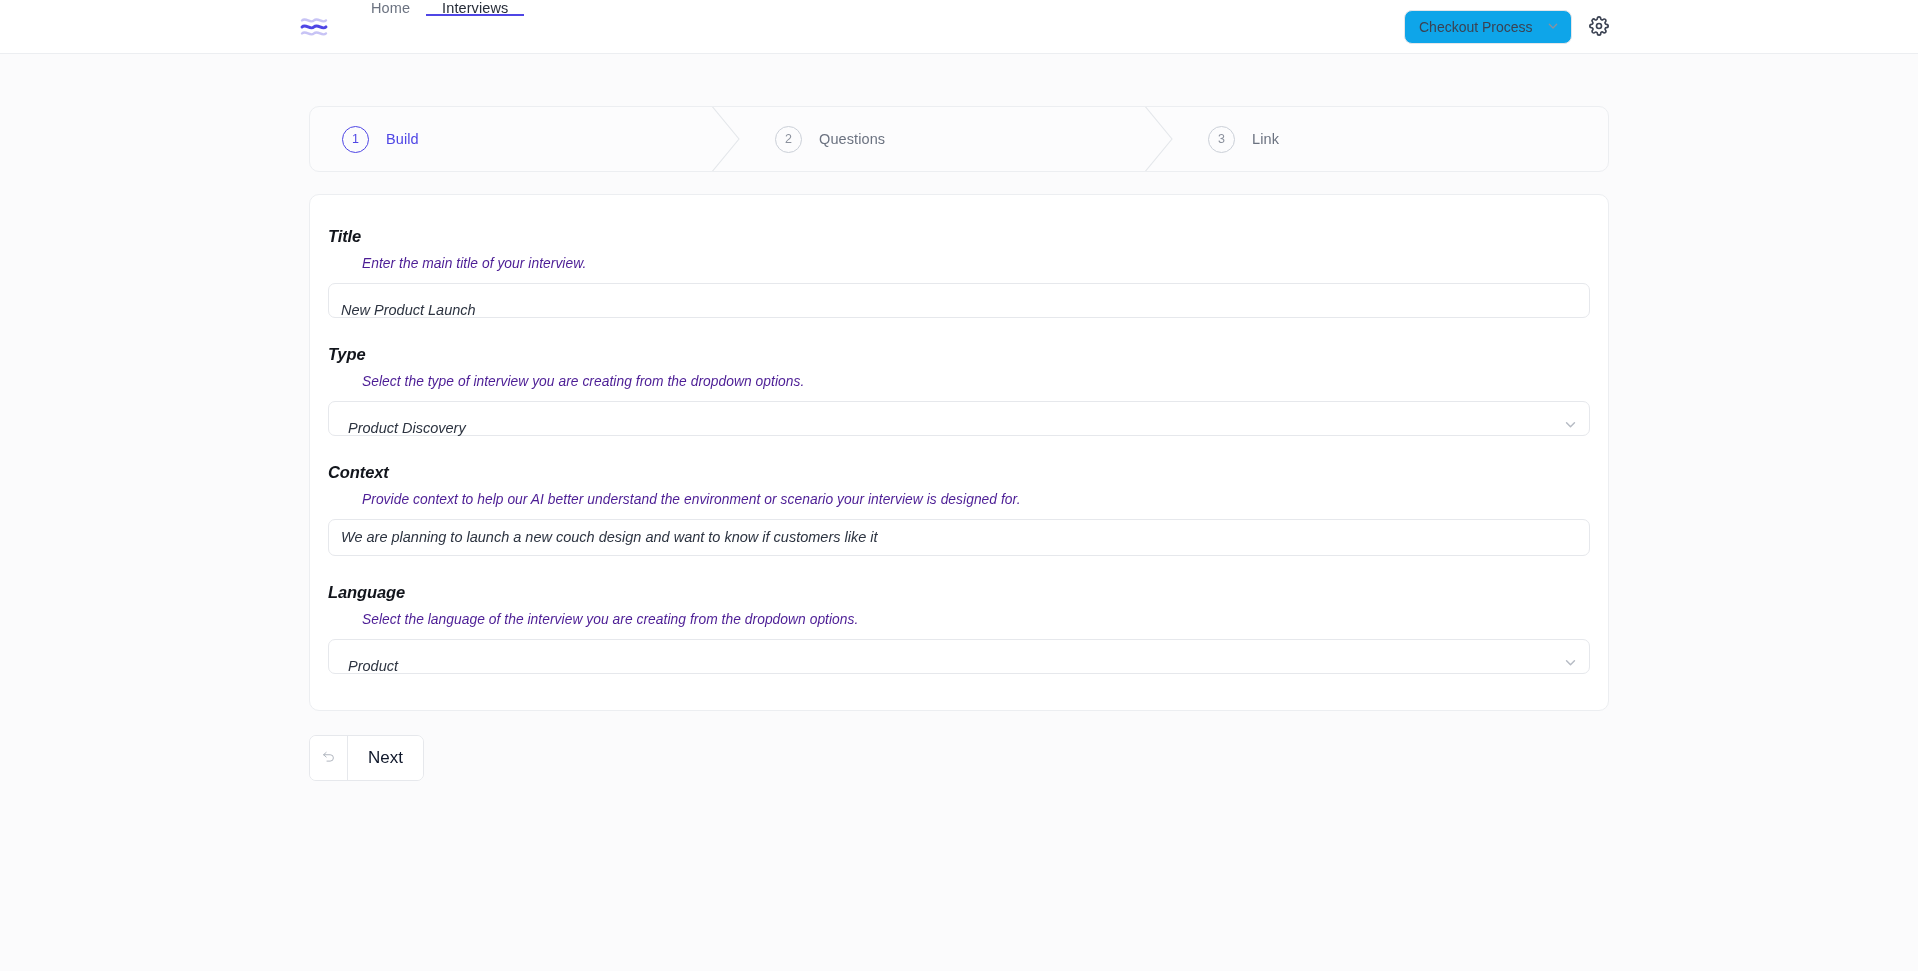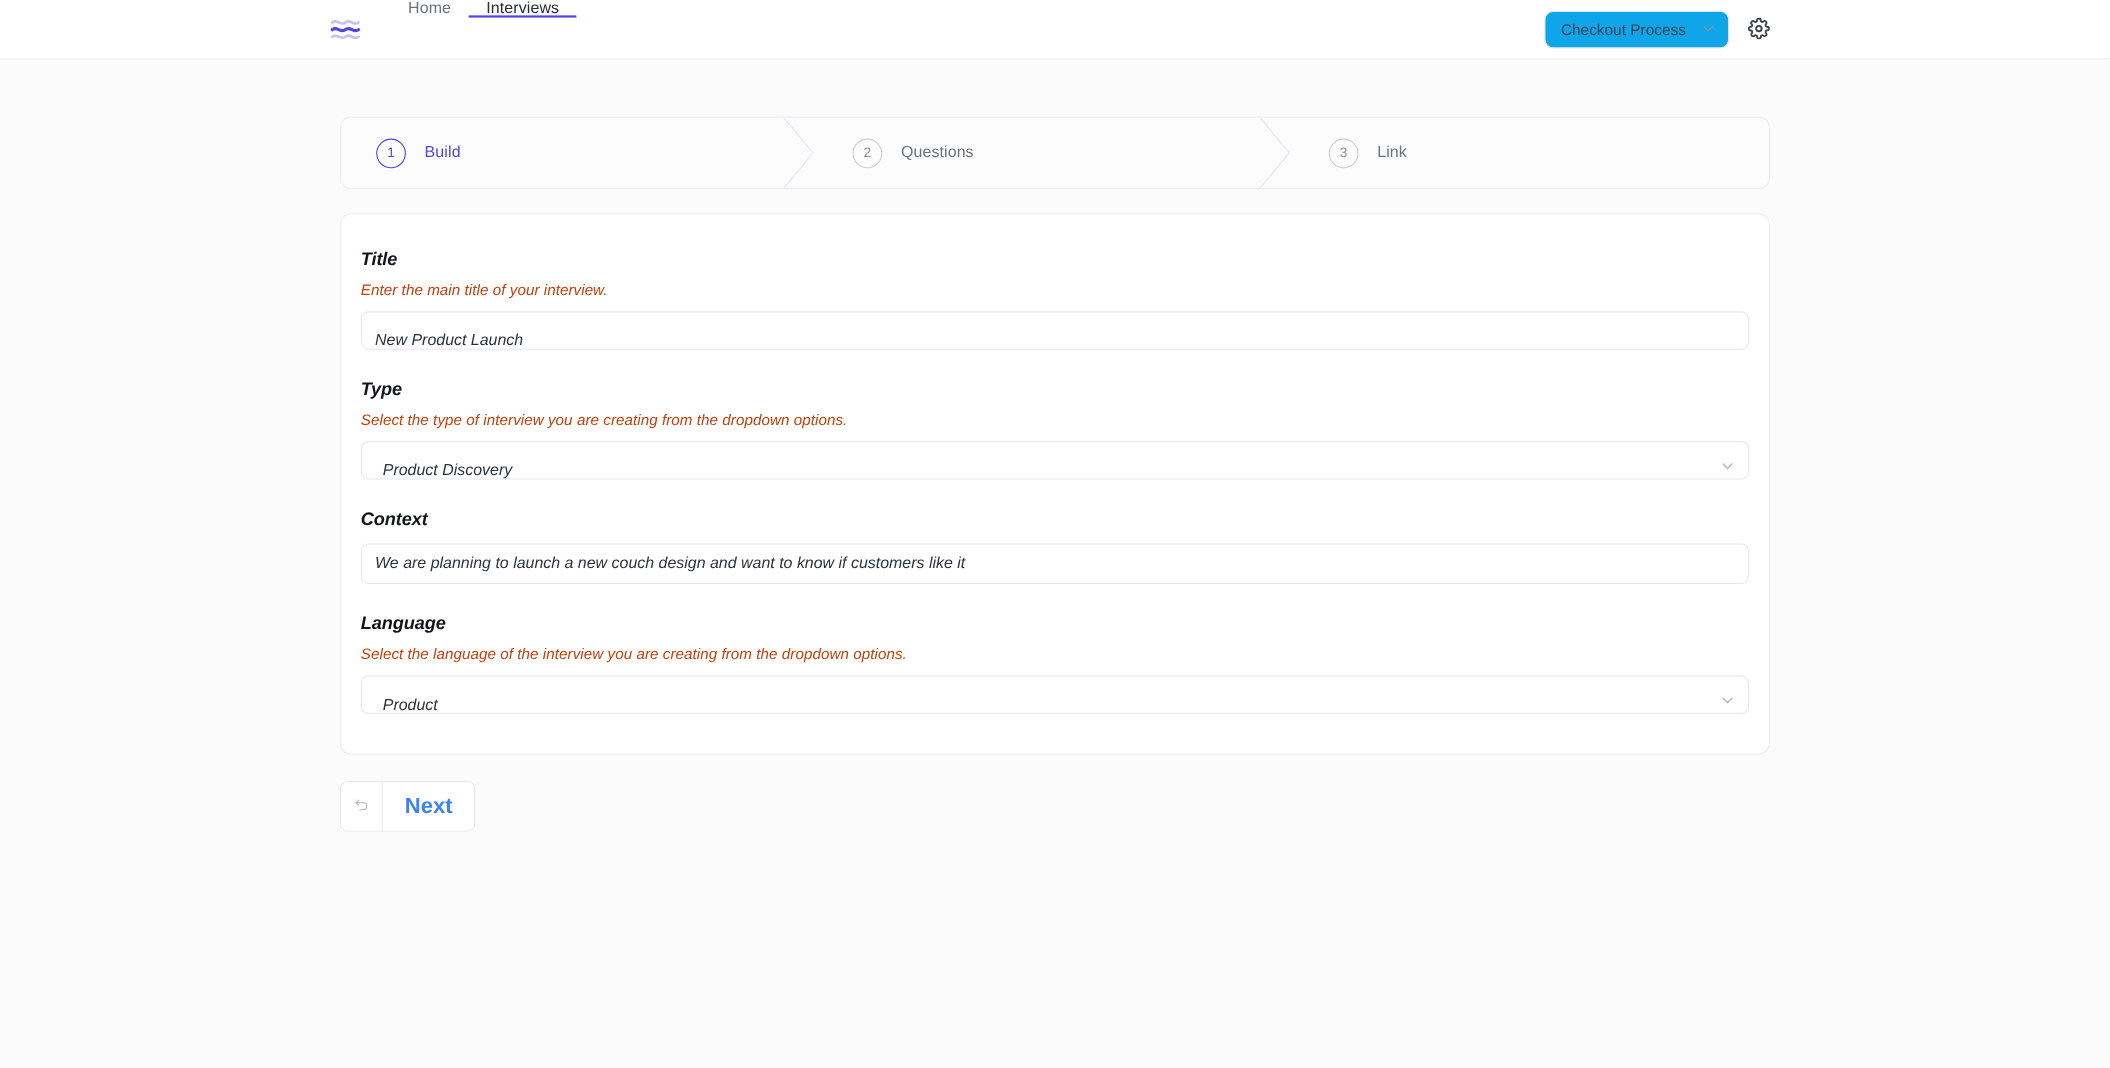--- a/index.html
+++ b/index.html
@@ -164,22 +164,23 @@
   .field-title {
     font-size: 16.5px;
     font-weight: bold;
     color: #12151c;
     letter-spacing: -.1px;
     padding-left: 0;
   }
   .field-desc {
     margin-top: 10px;
     font-size: 13.8px;
-    color: #c2410c;
+    color: #4c1d95;
     letter-spacing: .05px;
+    margin-left: 34px;
   }
   .control {
     margin-top: 12px;
     height: 35px;
     border: 1px solid #e6e8ec;
     border-radius: 7px;
     background: #fff;
     display: flex;
     align-items: flex-end;
     font-size: 14.5px;
@@ -216,23 +217,23 @@
     justify-content: center;
     border-right: 1px solid #e6e8ec;
     cursor: pointer;
     background: #fff;
   }
   .btn-next {
     display: flex;
     align-items: center;
     justify-content: center;
     padding: 0 20px;
-    font-size: 20px;
-    font-weight: bold;
-    color: #3b82f6;
+    font-size: 17px;
+    font-weight: normal;
+    color: #0f172a;
     cursor: pointer;
     background: #fff;
     border: none;
     font-family: "Liberation Sans", sans-serif;
   }
 </style>
 </head>
 <body>
 
 <div class="header">
@@ -325,20 +326,21 @@
           <span>
             <svg width="15" height="15" viewBox="0 0 14 14" fill="none">
               <path d="M3.3 5.4 L7 9.1 L10.7 5.4" stroke="#b6bbc4" stroke-width="1.35" stroke-linecap="round" stroke-linejoin="round"></path>
             </svg>
           </span>
         </div>
       </div>
 
       <div class="field">
         <div class="field-title">Context</div>
+        <div class="field-desc">Provide context to help our AI better understand the environment or scenario your interview is designed for.</div>
         <div class="control textarea">
           <span class="control-value">We are planning to launch a new couch design and want to know if customers like it</span>
         </div>
       </div>
 
       <div class="field">
         <div class="field-title">Language</div>
         <div class="field-desc">Select the language of the interview you are creating from the dropdown options.</div>
         <div class="control select">
           <span class="control-value">Product</span>

